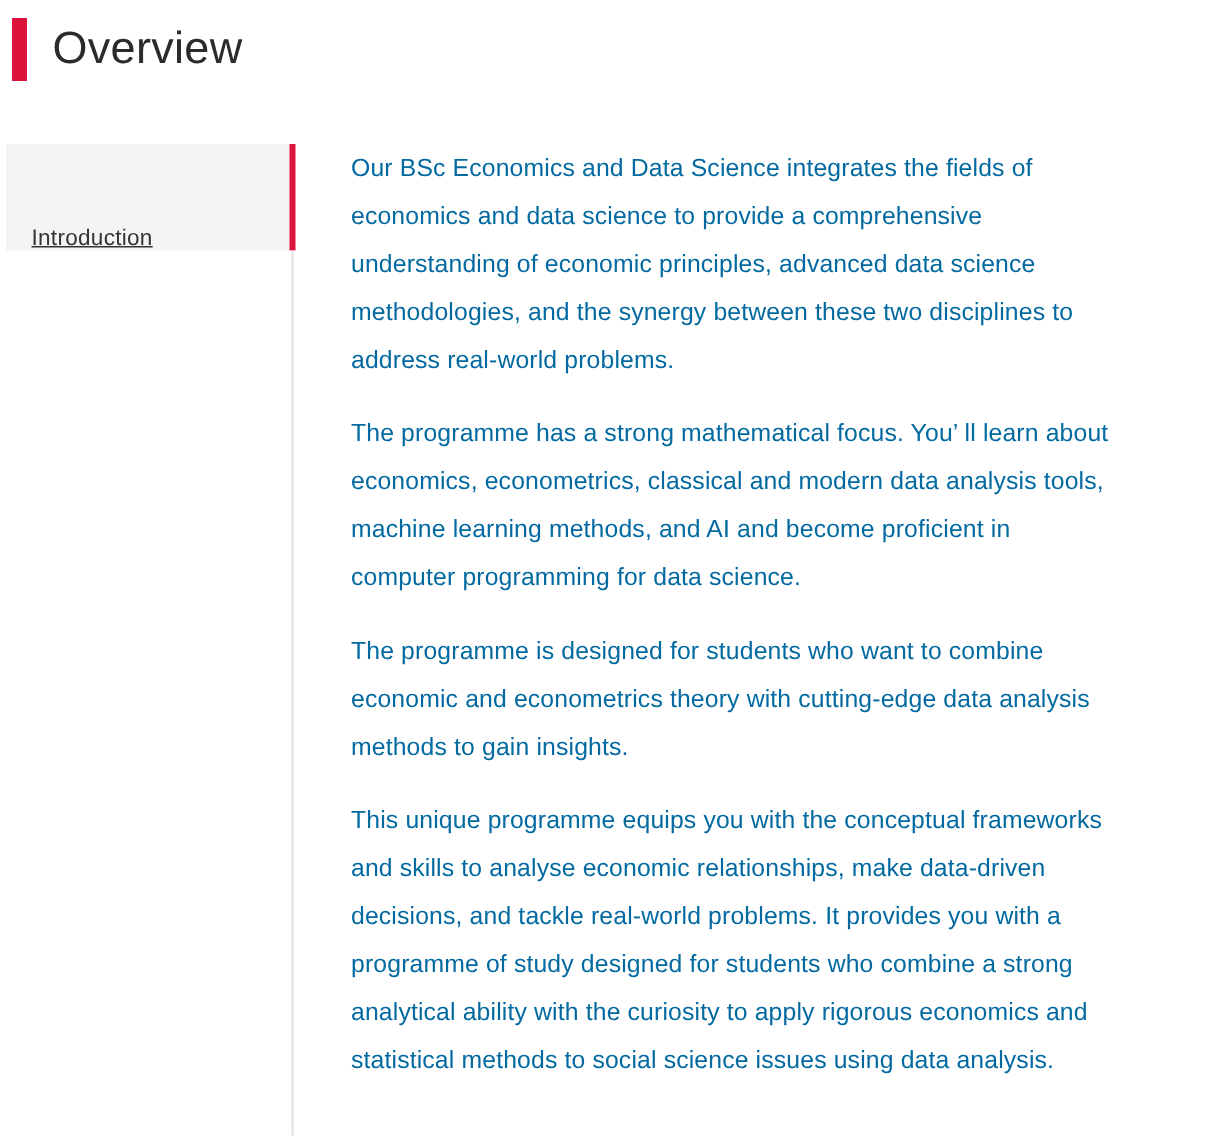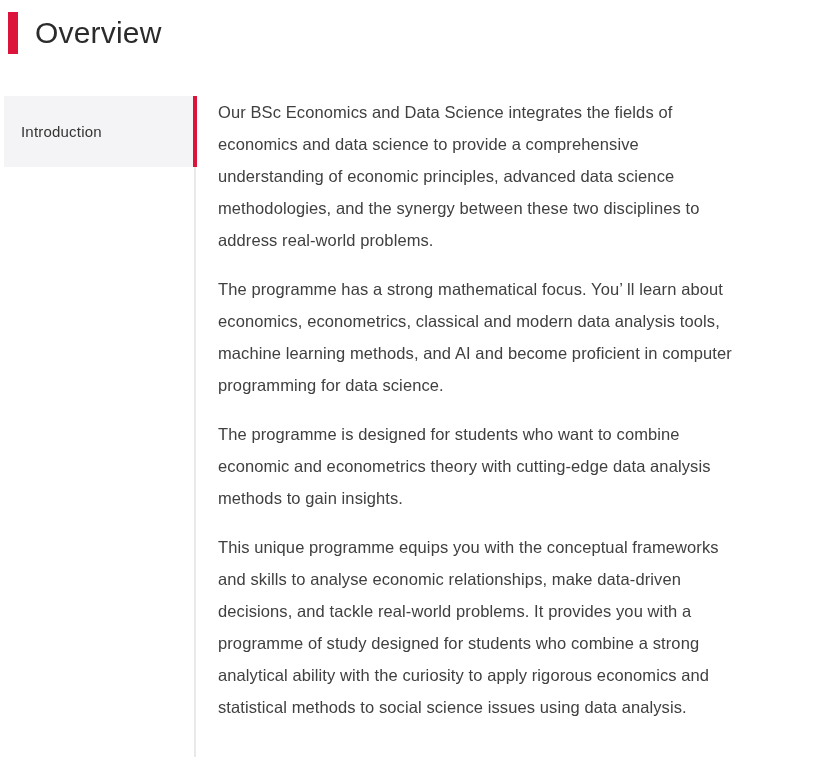--- a/index.html
+++ b/index.html
@@ -34,49 +34,50 @@
 
   
   .body-row {
     position: absolute; top: 96px; left: 4px; right: 0; bottom: 0;
     display: flex; align-items: stretch;
   }
   .sidebar { width: 189px; flex: 0 0 auto; }
   .nav-item {
     height: 71px;
     background: #f4f4f6;
-    display: flex; align-items: center;
+    display: flex; align-items: flex-end;
     padding-left: 17px;
     font-size: 15px;
     color: #333333;
     cursor: pointer;
     letter-spacing: 0.2px;
+    text-decoration: underline;
   }
 
   .divider { width: 4px; flex: 0 0 auto; position: relative; }
   .divider-active-segment {
     width: 4px; height: 71px;
     background: var(--accent, #dc143c);
   }
   .divider-rail {
     position: absolute; left: 1px; top: 71px; bottom: 8px;
     width: 2px; background: #e9e9ec;
   }
 
   .content {
     padding-left: 21px;
     width: 548px;
     flex: 0 0 auto;
   }
   .content p {
     font-size: 16.5px;
     line-height: 32px;
-    color: #404040;
+    color: #0369a1;
     letter-spacing: 0.1px;
-    margin: 0 0 17px 0;
+    margin: 0 0 17px 16px;
     max-width: 524px;
   }
 </style>
 </head>
 <body>
 
 <div class="page">
 
   <div class="header">
     <div class="accent-bar"></div>

